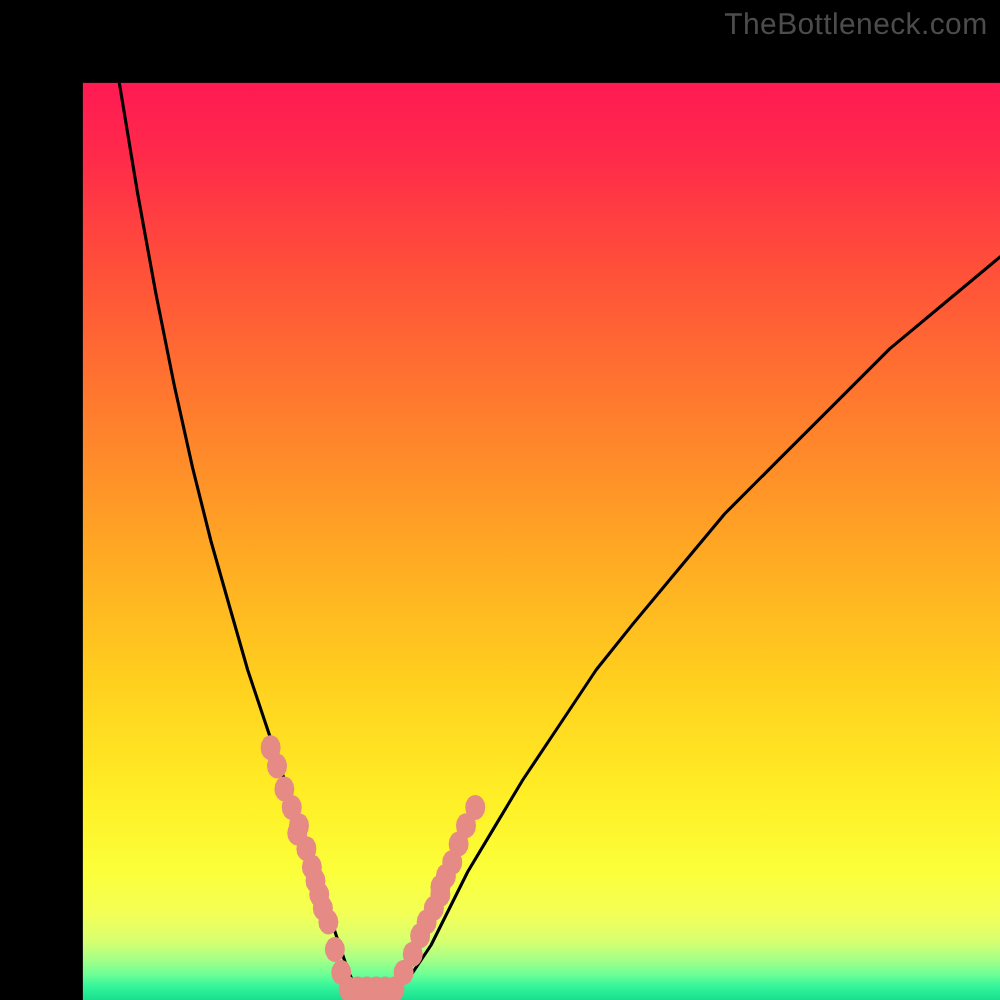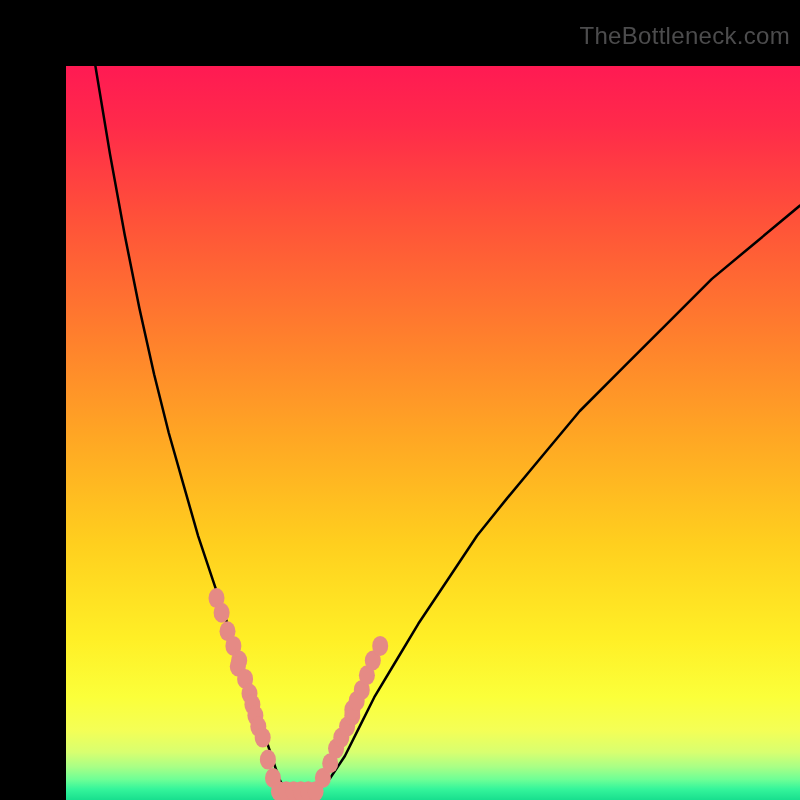--- a/index.html
+++ b/index.html
@@ -30,21 +30,20 @@
   }
   .watermark {
     position: absolute;
     top: 6px;
     right: 10px;
     color: #4c4c4d;
     font-size: 24px;
     letter-spacing: 0.3px;
     z-index: 50;
     font-weight: 500;
-    margin-top: 16px;
   }
   svg {
     display: block;
   }
 </style>
 </head>
 <body>
 
 <div class="watermark">TheBottleneck.com</div>
 

